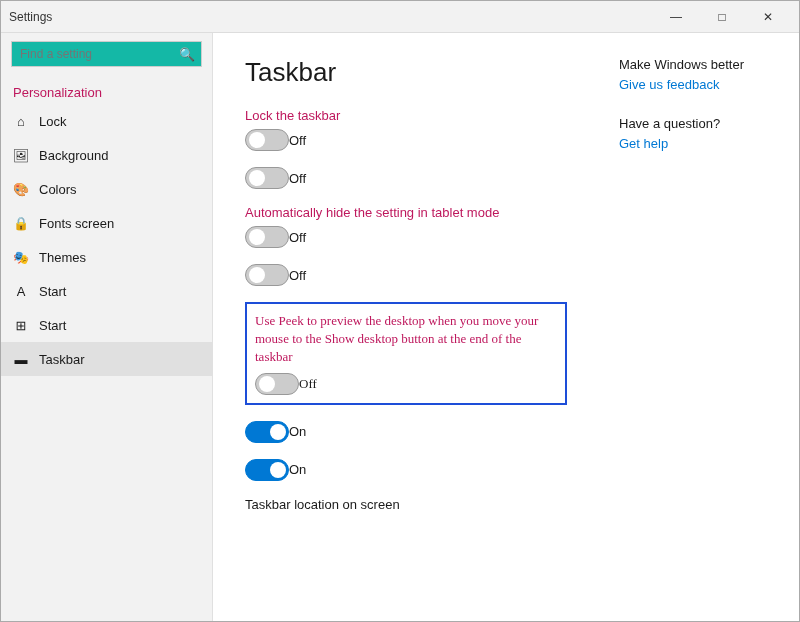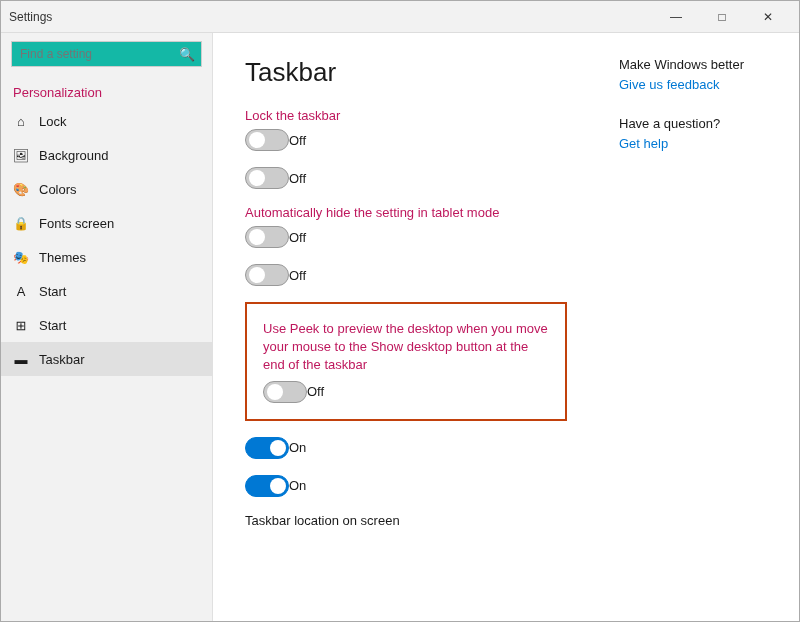--- a/index.html
+++ b/index.html
@@ -188,23 +188,24 @@
     .toggle-track.on .toggle-thumb {
       left: 24px;
     }
 
     .toggle-text {
       font-size: 13px;
       color: #1a1a1a;
     }
 
     .highlighted-setting {
-      border: 2px solid #c2410c;
-      padding: 16px;
+      border: 2px solid #1d4ed8;
+      padding: 8px;
       margin-bottom: 16px;
+      font-family: Liberation Serif, serif;
     }
 
     .dropdown-wrapper {
       margin-bottom: 16px;
     }
 
     .dropdown-label {
       font-size: 13px;
       color: #1a1a1a;
       margin-bottom: 6px;

